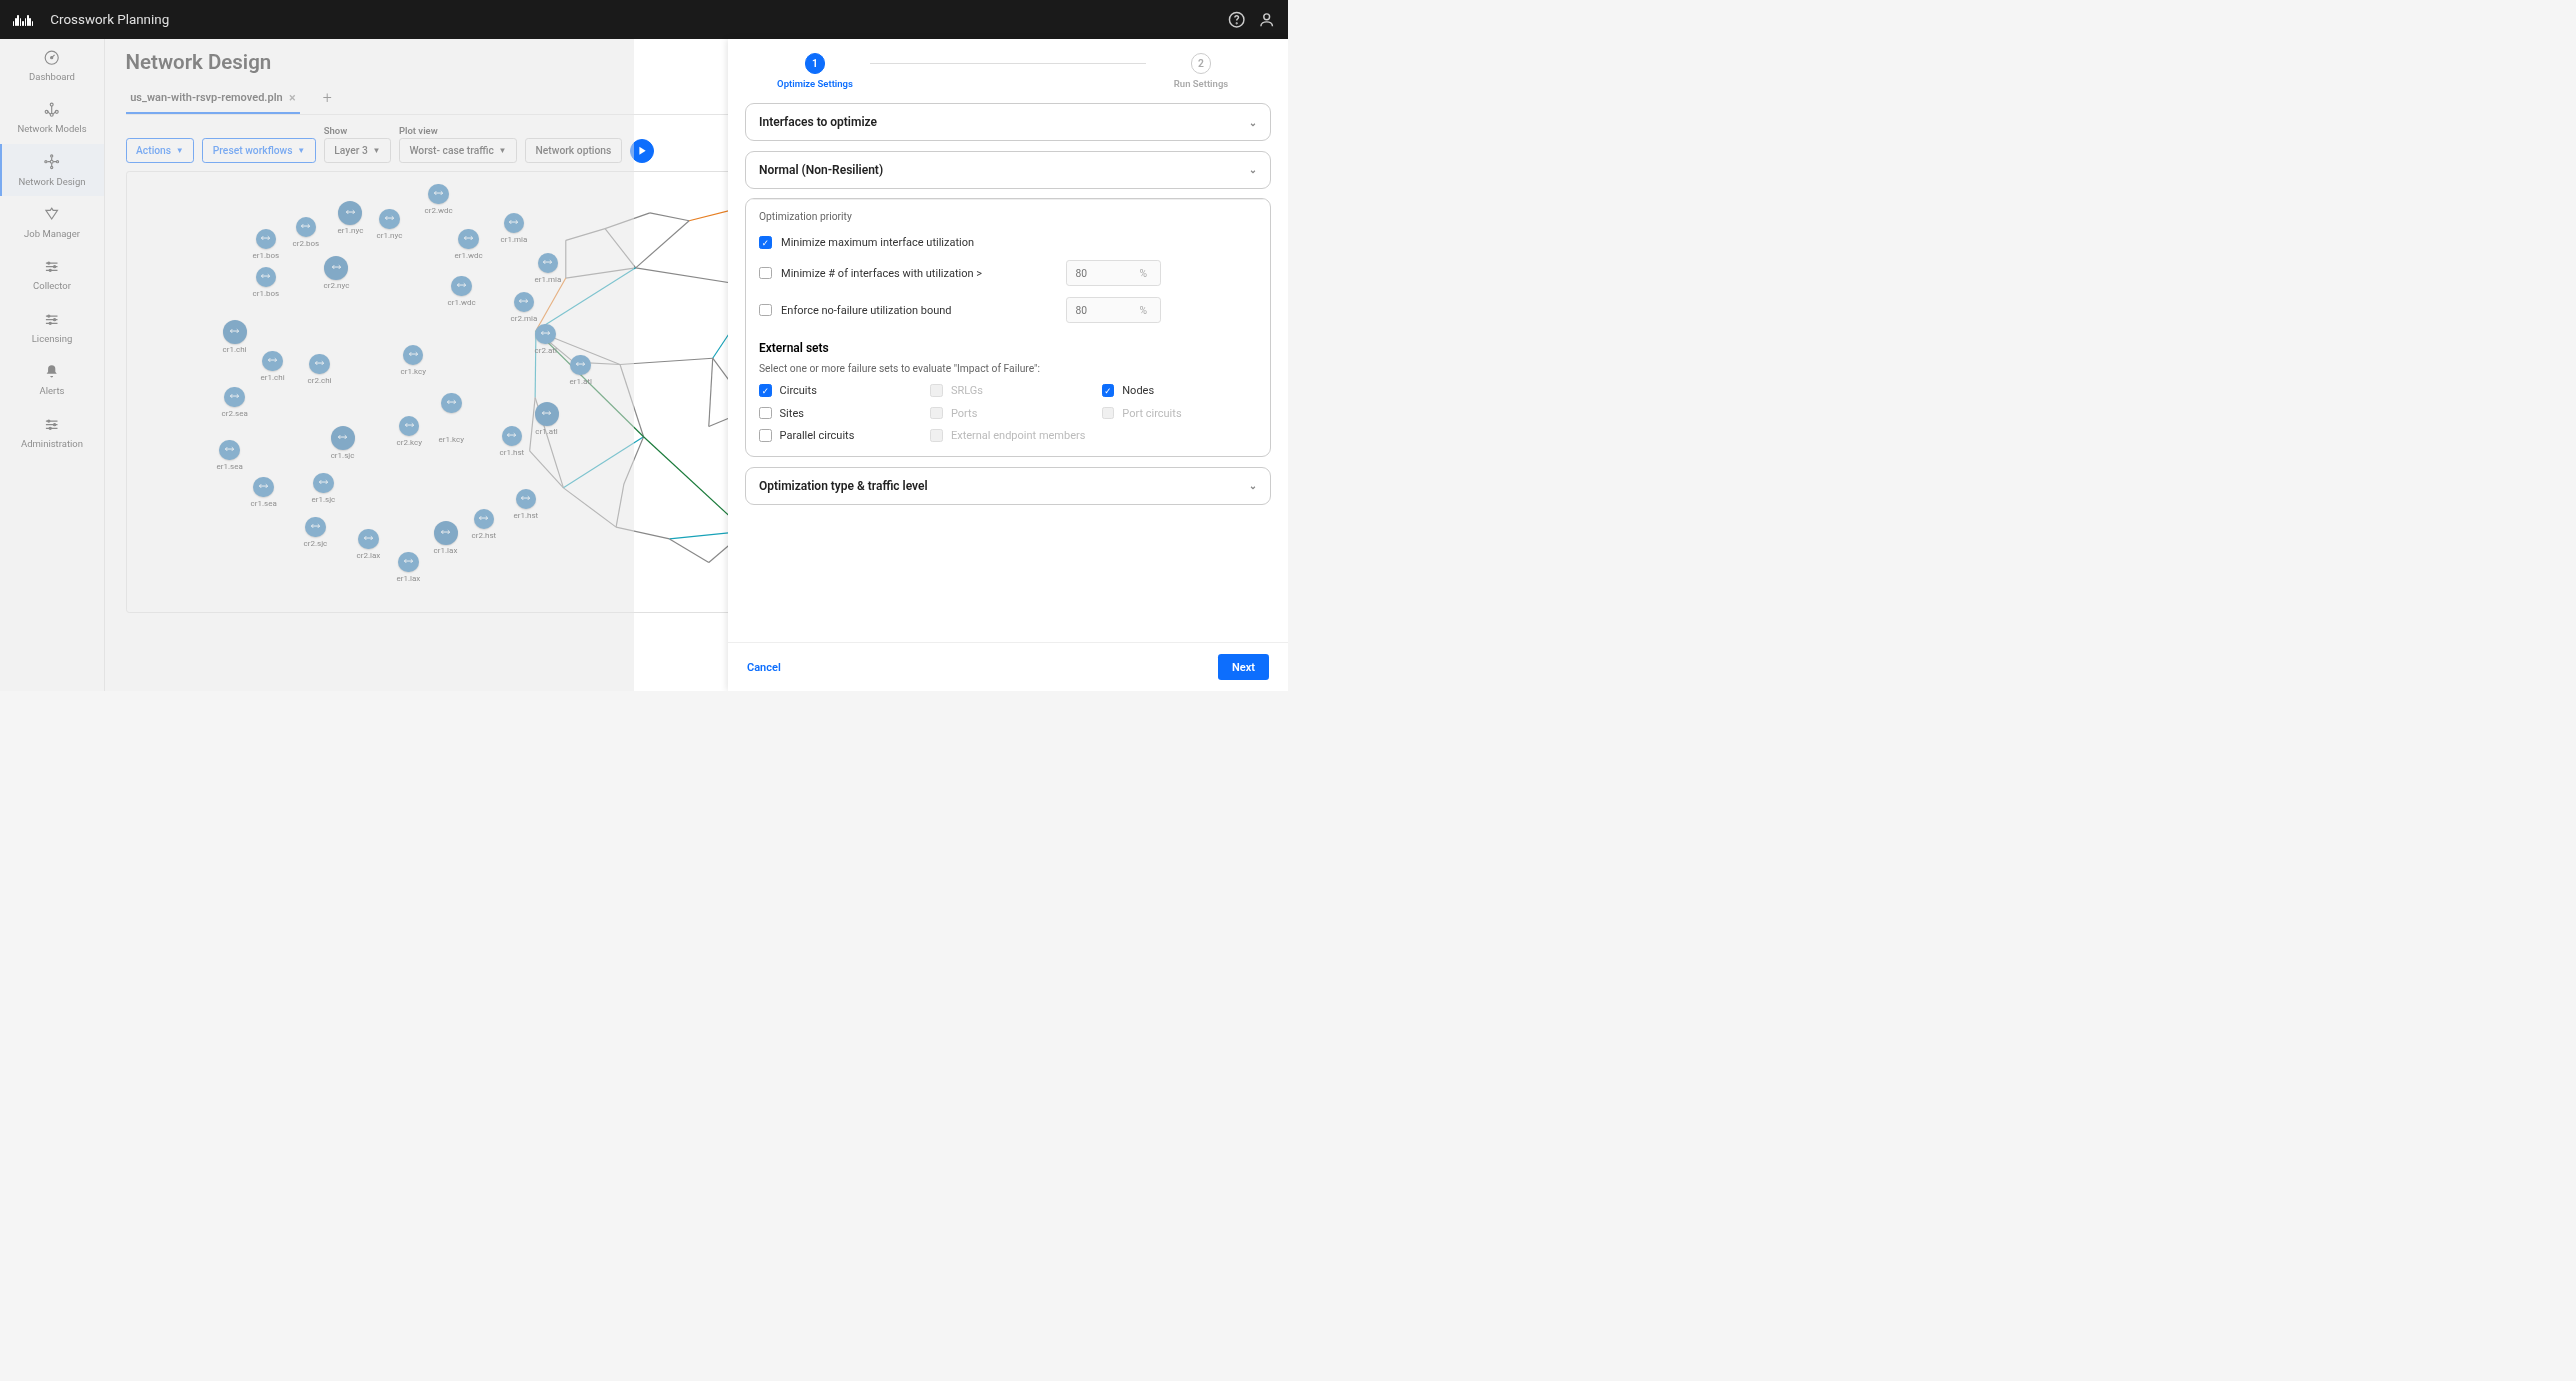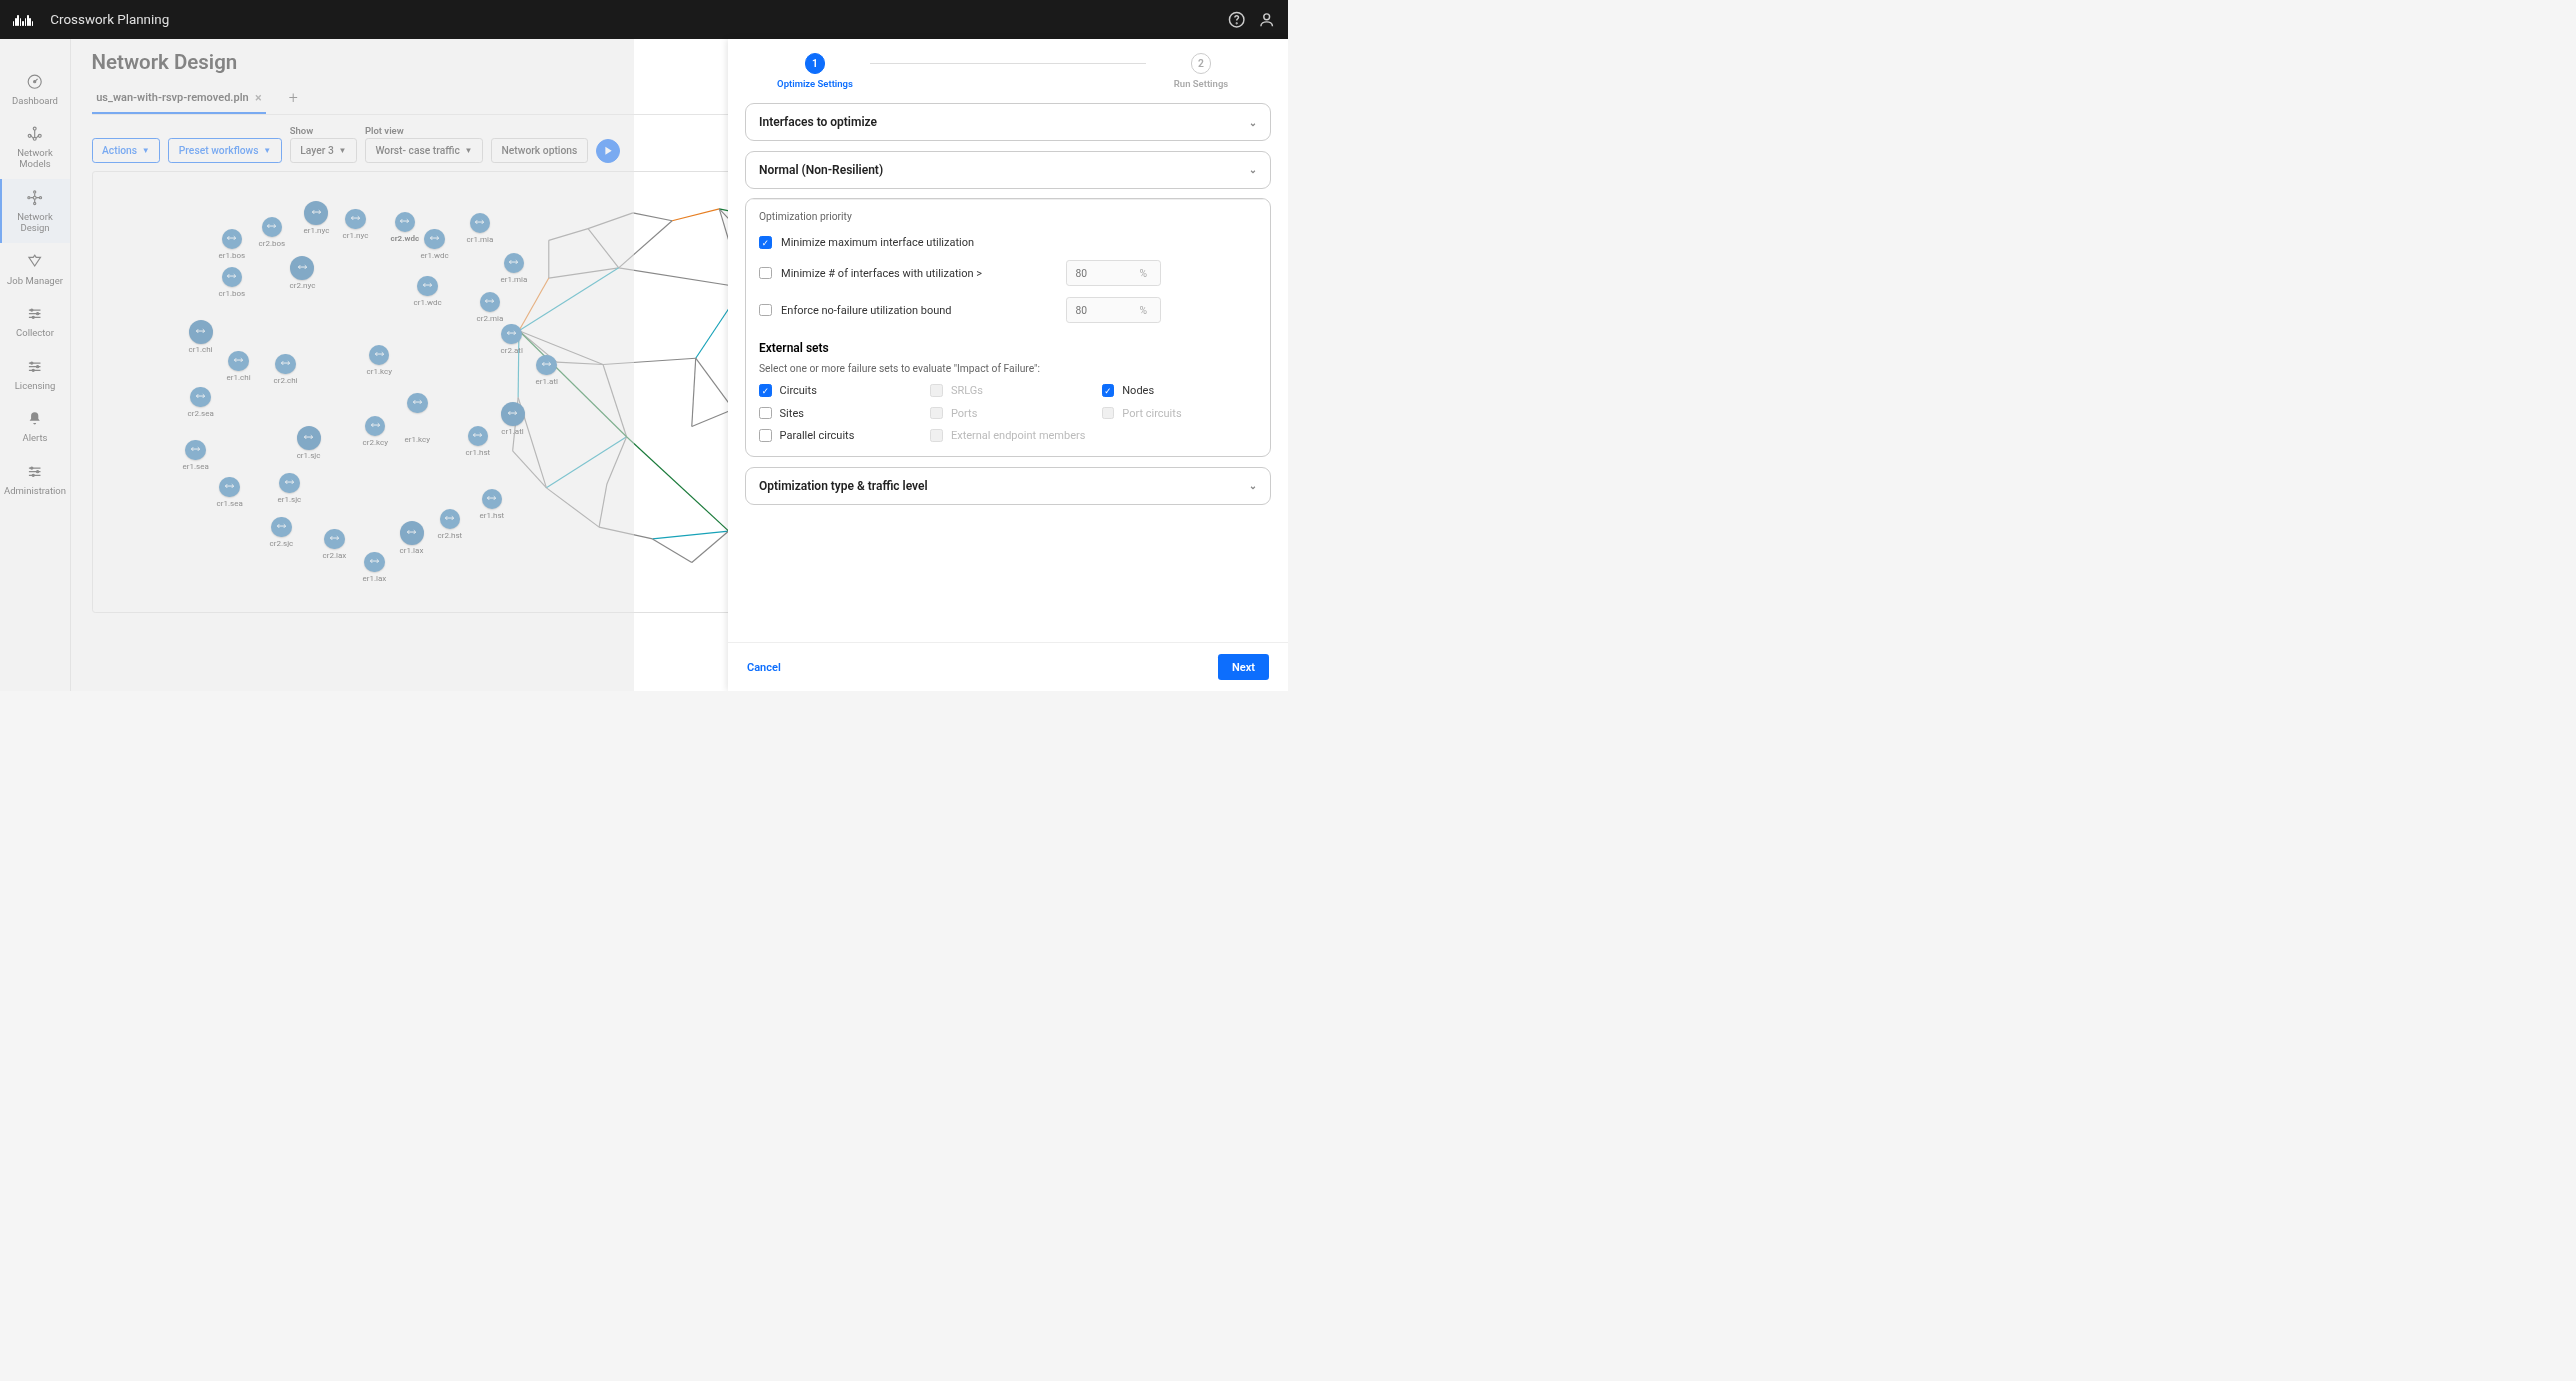--- a/index.html
+++ b/index.html
@@ -8,21 +8,21 @@
     .topbar { background: #1a1a1a; height: 39px; display: flex; align-items: center; padding: 0 12.6px; color: #fff; justify-content: space-between; }
     .topbar-left { display: flex; align-items: center; gap: 17px; }
     .cisco-logo { display: flex; align-items: flex-end; gap: 0.8px; height: 12.6px; }
     .cisco-bar { width: 1.6px; background: #fff; border-radius: 0.8px; }
     .app-title { font-size: 13.4px; font-weight: 400; color: #e0e0e0; }
     .topbar-right { display: flex; gap: 12.6px; align-items: center; }
     .topbar-icon { width: 17.4px; height: 17.4px; cursor: pointer; }
     
     .main-layout { display: flex; height: calc(100% - 39px); position: relative; }
     
-    .sidebar { width: 71px; background: #fff; display: flex; flex-direction: column; padding-top: 24px; border-right: 0.8px solid #e0e0e0; }
+    .sidebar { width: 105px; background: #fff; display: flex; flex-direction: column; padding-top: 0; border-right: 0.8px solid #e0e0e0; }
     .sidebar-item { display: flex; flex-direction: column; align-items: center; padding: 9.5px 6.3px; gap: 4.7px; cursor: pointer; position: relative; text-align: center;}
     .sidebar-item.active { background: #f0f6ff; }
     .sidebar-item.active::before { content: ''; position: absolute; left: 0; top: 0; bottom: 0; width: 2.4px; background: #0d6efd; }
     .sidebar-icon { width: 17.4px; height: 17.4px; color: #333; }
     .sidebar-label { font-size: 9.5px; color: #333; line-height: 1.2; }
     
     .content { flex: 1; background: #fff; padding: 11px 20.5px; position: relative; }
     .page-title { font-size: 20.5px; font-weight: 600; color: #222; margin-bottom: 11px; }
     
     .tab-row { display: flex; align-items: center; gap: 6.3px; border-bottom: 0.8px solid #e4e4e4; margin-bottom: 9.5px; }
@@ -314,21 +314,21 @@
             <div class="node-label">er1.nyc</div>
           </div>
           <div class="node" style="left: 250px; top: 37px;">
             <div class="node-circle">
               <svg width="11" height="11" viewBox="0 0 24 24" fill="none" stroke="#fff" stroke-width="2">
                 <path d="M7 7l-4 4 4 4M17 7l4 4-4 4M3 11h18"></path>
               </svg>
             </div>
             <div class="node-label">cr1.nyc</div>
           </div>
-          <div class="node" style="left: 298px; top: 40px; font-weight: bold;">
+          <div class="node" style="left: 298px; top: 12px;">
             <div class="node-circle">
               <svg width="11" height="11" viewBox="0 0 24 24" fill="none" stroke="#fff" stroke-width="2">
                 <path d="M7 7l-4 4 4 4M17 7l4 4-4 4M3 11h18"></path>
               </svg>
             </div>
             <div class="node-label">cr2.wdc</div>
           </div>
           <div class="node" style="left: 166px; top: 45px;">
             <div class="node-circle">
               <svg width="11" height="11" viewBox="0 0 24 24" fill="none" stroke="#fff" stroke-width="2">

